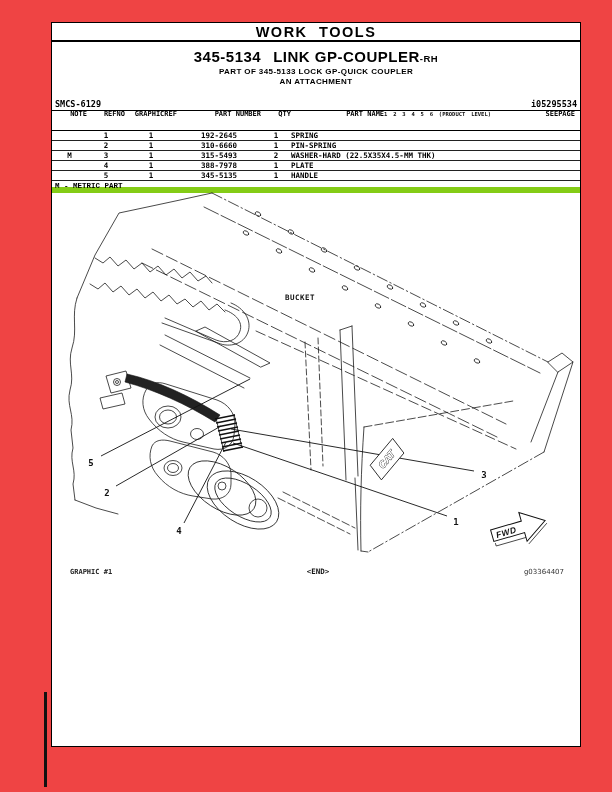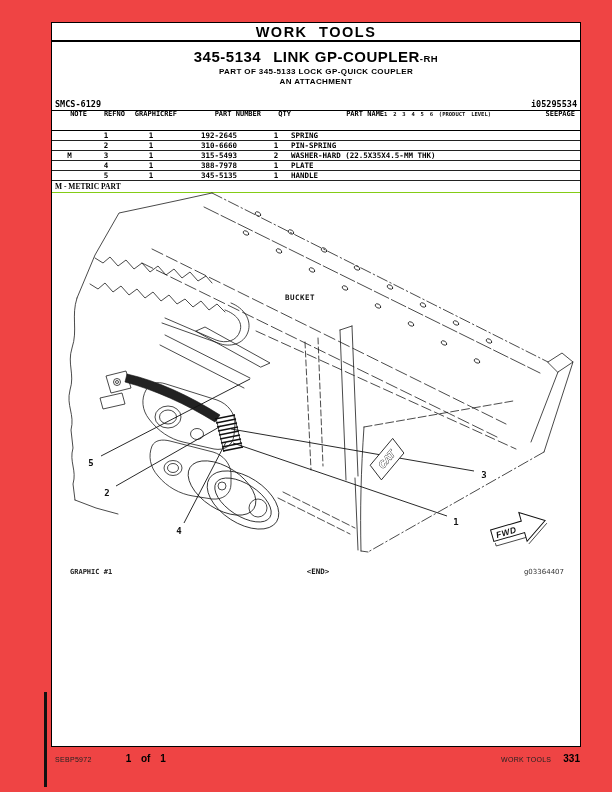--- a/index.html
+++ b/index.html
@@ -39,22 +39,22 @@
   .c-ref  { width:38px; text-align:center; }
   .c-gref { width:52px; text-align:center; }
   .c-pnum { width:84px; text-align:center; }
   .c-qty  { width:30px; text-align:center; }
   .c-name { width:200px; text-align:left; }
   .c-see  { width:88px; text-align:right; padding-right:4px; }
   .hcol { display:flex; flex-direction:row; justify-content:flex-end; padding-bottom:1px; }
   .hline { font-size:7px; line-height:7.5px; }
   .hline-small { font-size:5.5px; line-height:6.5px; word-spacing:2.5px; color:#111; }
   .footnote-row {
-    height:12px; line-height:11px; padding-left:3px; border-bottom:1px solid #84cc16;
-    font-family:Liberation Serif, serif; font-weight:bold; font-size:7.5px;
+    height:12px; line-height:11px; padding-left:3px; border-bottom:6px solid #84cc16;
+    font-family:Liberation Mono, monospace; font-weight:bold; font-size:7.5px;
   }
   
   .drawing-svg { position:absolute; left:51px; top:190px; }
   .svg-label { font:bold 7.5px "DejaVu Sans Mono", monospace; fill:#111; letter-spacing:0.5px; }
   .svg-callout { font:bold 9px "DejaVu Sans Mono", monospace; fill:#111; }
   .caption-row {
     position:absolute; left:53px; top:567px; width:526px;
     display:flex; justify-content:space-between; align-items:baseline;
     padding:0 15px 0 17px;
   }
@@ -307,25 +307,15 @@
       <text x="4" y="11.5" style="font:italic bold 8.5px 'Liberation Sans',sans-serif; fill:#111; letter-spacing:0.5px;">FWD</text>
     </g>
   </svg>
 
   <div class="caption-row">
     <span class="caption-left">GRAPHIC #1</span>
     <span class="caption-center">&lt;END&gt;</span>
     <span class="caption-right">g03364407</span>
   </div>
 
-  <div class="footer-row">
-    <div class="footer-left">
-      <span class="f-small">SEBP5972</span>
-      <span class="f-bold page-of">1 of 1</span>
-    </div>
-    <div class="footer-right">
-      <span class="f-small">WORK TOOLS</span>
-      <span class="f-bold">331</span>
-    </div>
-  </div>
 
   <div class="scan-mark"></div>
 </div>
 
 </body></html>

